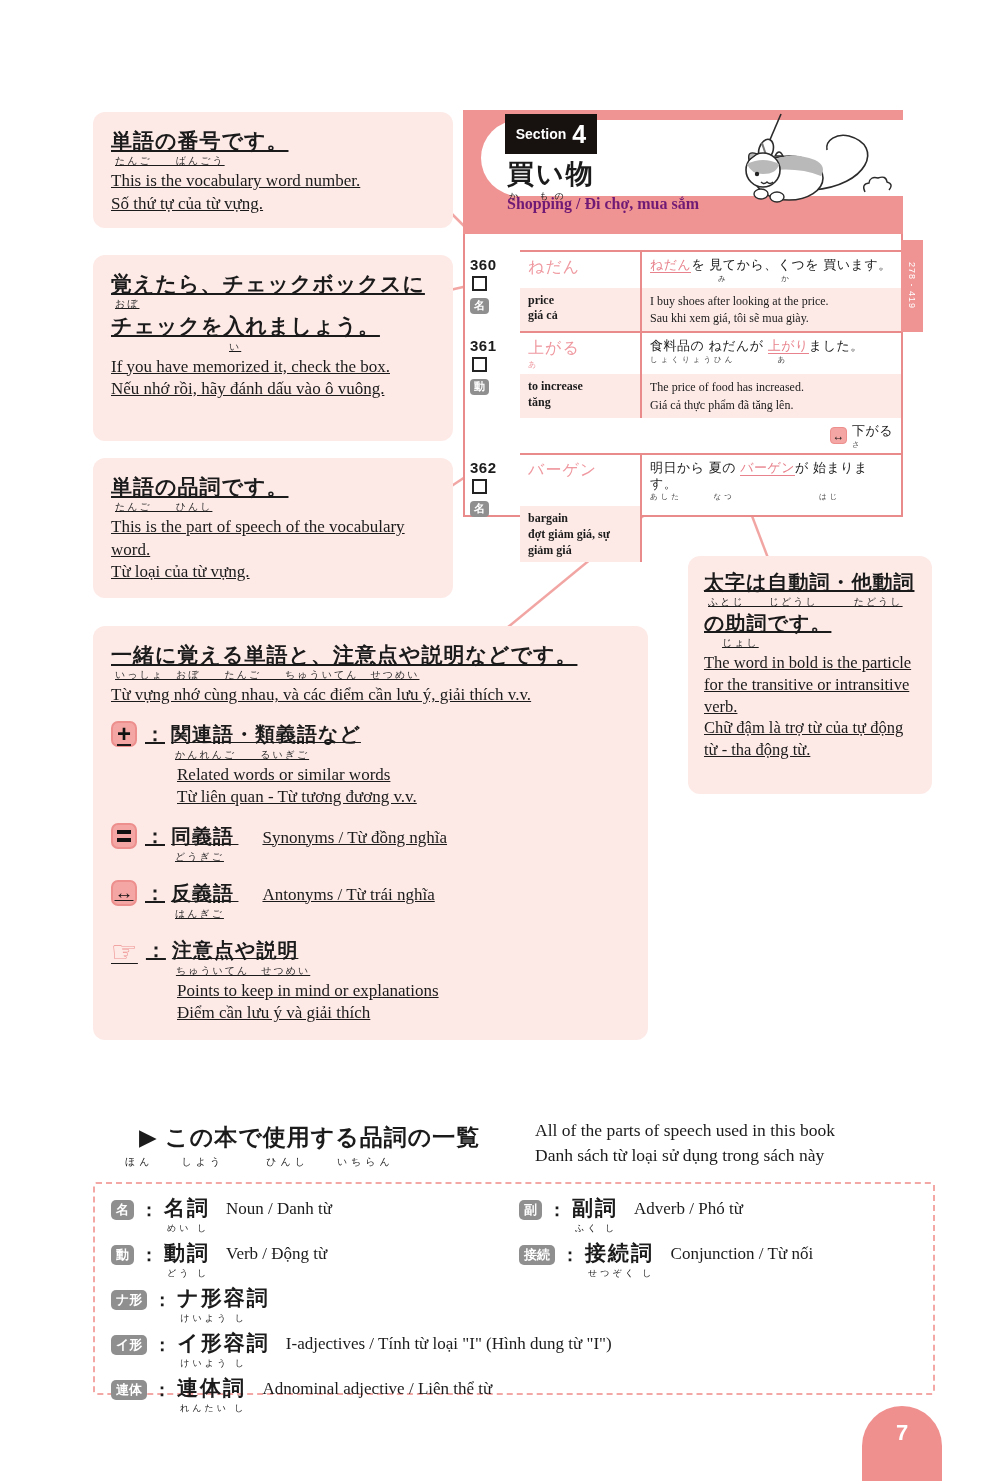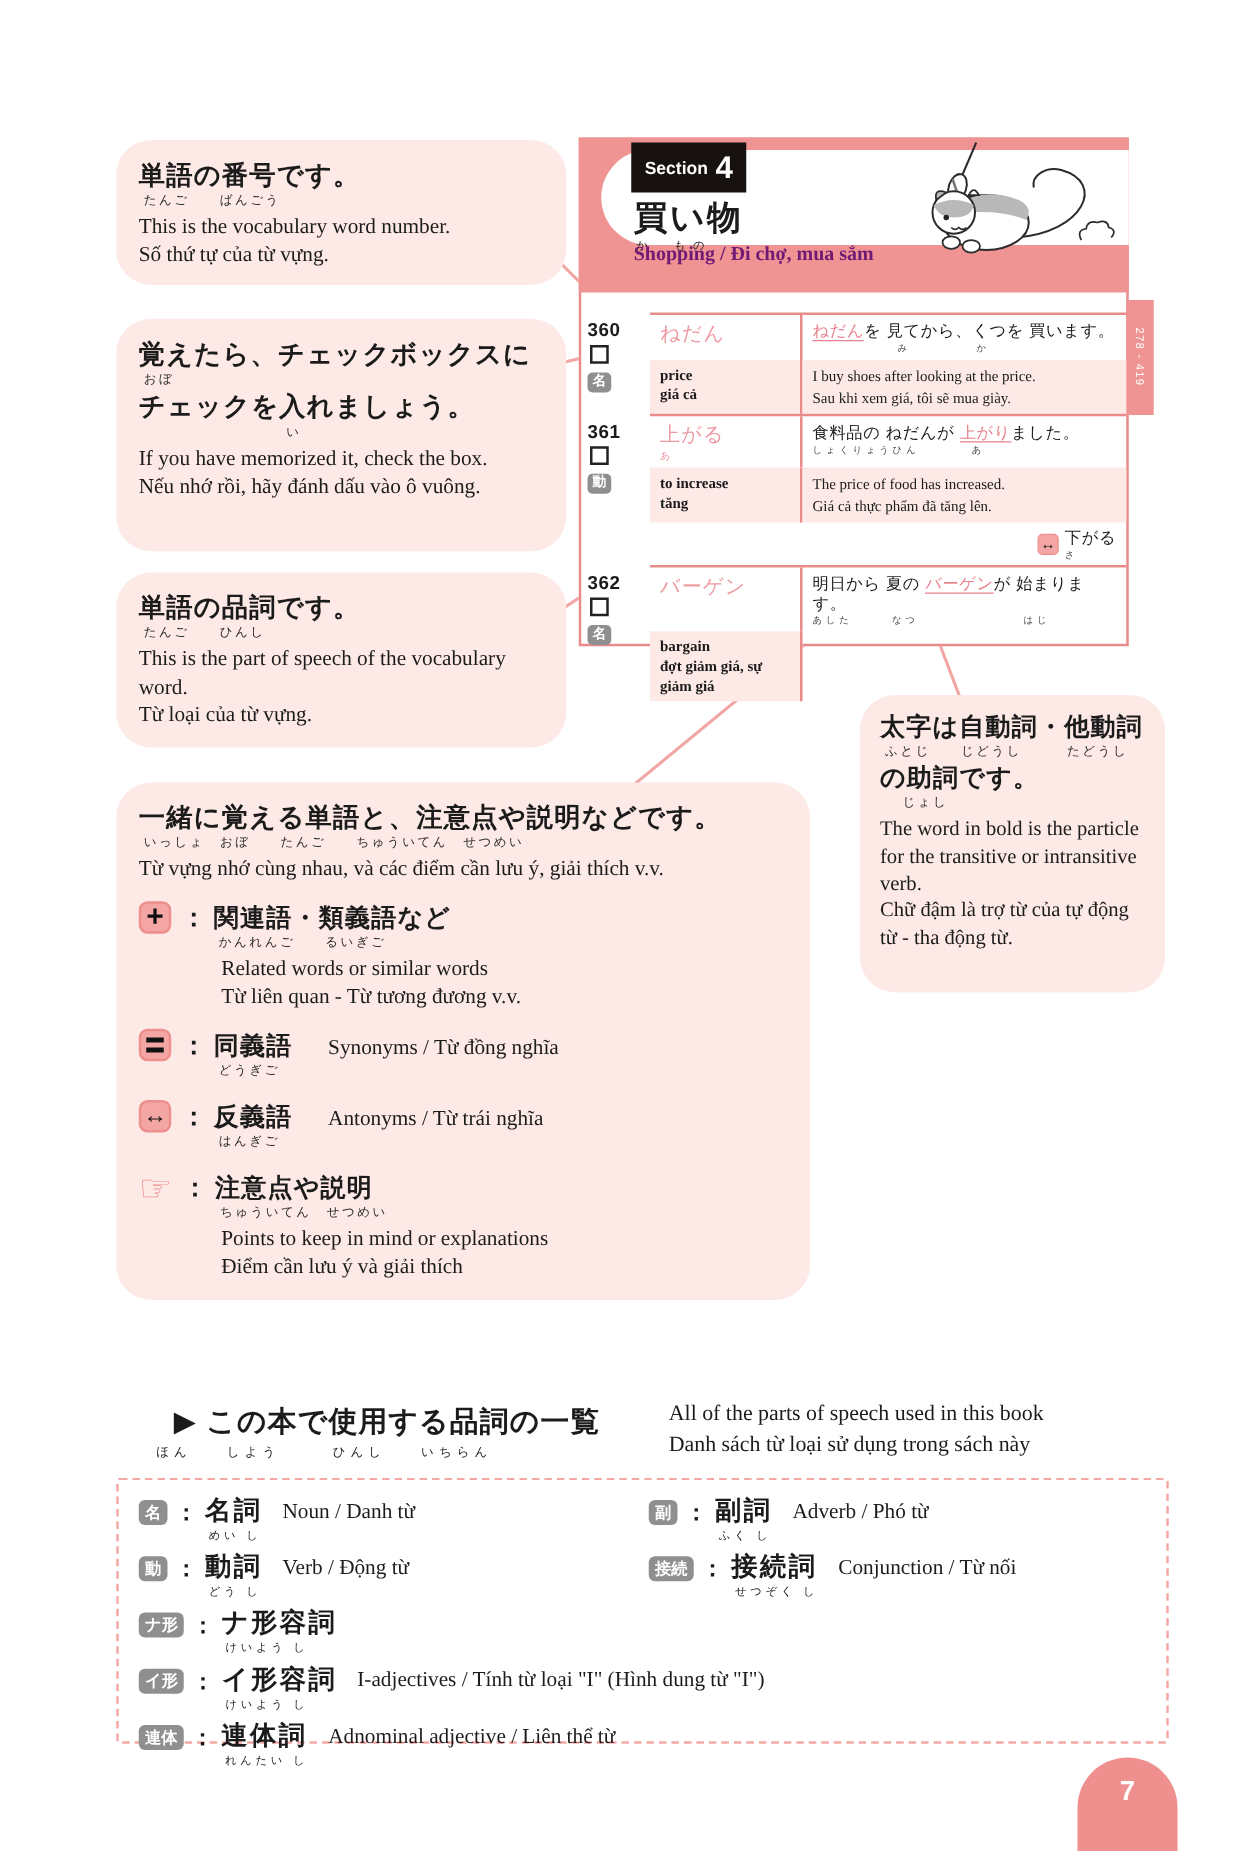--- a/index.html
+++ b/index.html
@@ -5,21 +5,21 @@
   * { margin:0; padding:0; box-sizing:border-box; }
   html,body { background:#fff; }
   body {
     width:1008px; height:1481px; position:relative; overflow:hidden;
     font-family:"Liberation Sans","DejaVu Sans",sans-serif; color:#1b1b1b;
   }
   .serif { font-family:"Liberation Serif","DejaVu Serif",serif; }
 
   
   .callout {
-    position:absolute; background:#fdeae7; border-radius:28px; padding:16px 18px;
+    position:absolute; background:#fdeae7; border-radius:12px; padding:16px 18px;text-decoration:underline;
   }
   .jp-head { font-size:21px; font-weight:bold; letter-spacing:1px; line-height:1.25; }
   .furi { font-size:10px; color:#2b2b2b; letter-spacing:2px; line-height:1.1; margin:1px 0 4px 4px; }
   .body-en, .body-vi { font-family:"Liberation Serif","DejaVu Serif",serif; font-size:17px; line-height:1.32; }
 
   
   .legend-row { display:flex; align-items:flex-start; margin-top:14px; }
   .legend-icon { flex:0 0 auto; margin-right:6px; }
   .icon-sq {
     width:26px; height:26px; background:#f3a6a4; border:2px solid #ec8f8d; border-radius:7px;

